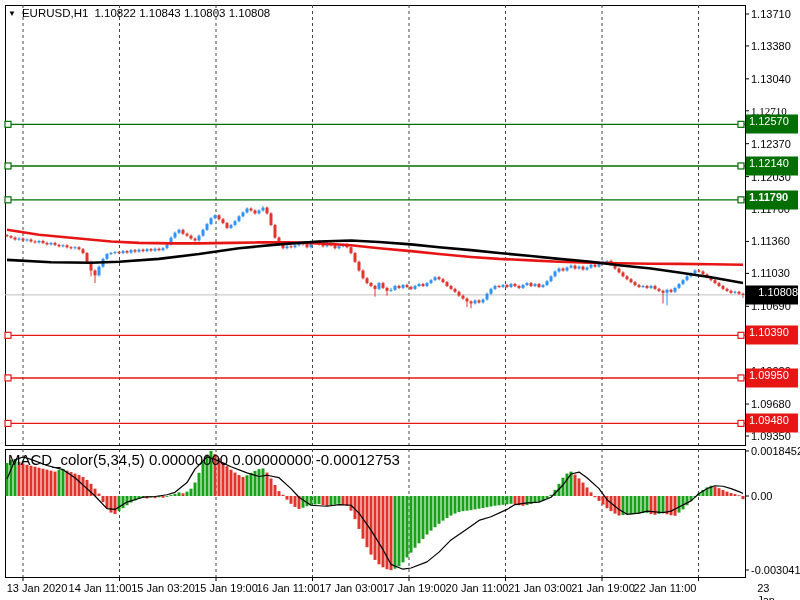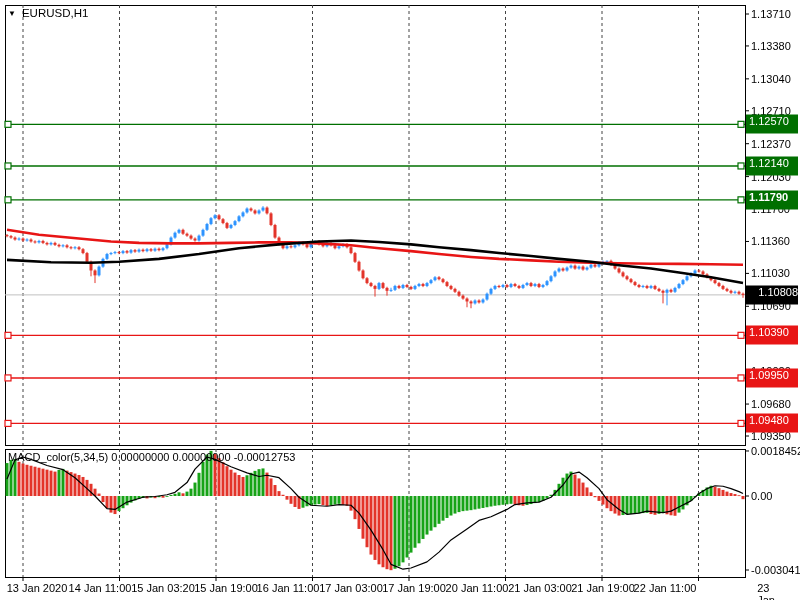--- a/index.html
+++ b/index.html
@@ -2,21 +2,21 @@
 <html><head>
 <meta charset="utf-8">
 <style>
   html,body{margin:0;padding:0;background:#fff;}
   .chart-root{position:relative;width:800px;height:600px;background:#fff;overflow:hidden;
     font-family:"Liberation Sans", sans-serif;}
   svg{position:absolute;left:0;top:0;}
   .overlay{position:absolute;color:#000;font-size:11.5px;white-space:pre;}
   #title-row{left:8px;top:7px;display:flex;align-items:center;gap:6px;}
   #title-row .tri{font-size:8px;position:relative;top:0px;cursor:pointer;}
-  #macd-row{left:8px;top:451px;font-size:11px;}
+  #macd-row{left:8px;top:451px;font-size:15px;}
   .tick-label{position:absolute;font-size:11px;color:#000;transform:translateY(-50%);}
   .time-label{position:absolute;font-size:11px;color:#000;transform:translateX(-50%);top:582px;}
   .level-box{position:absolute;left:746px;width:52px;height:19px;color:#fff;font-size:11px;
     line-height:13px;text-align:left;padding-left:3px;transform:translateY(-50%);box-sizing:border-box;}
 </style>
 </head>
 <body>
 
 <div class="chart-root">
   <svg id="chart-svg" width="800" height="600">
@@ -637,27 +637,28 @@
       <rect x="741.5" y="293.72021" width="3" height="1.1614680000000135" fill="#e3342a"></rect>
       <path d="M7 229.83947 L39 234.67892 L79 238.55048 L111 241.45415 L139 242.905985 L171 243.38993 L199 243.38993 L231 242.905985 L259 242.42204 L291 242.42204 L319 243.38993 L351 245.32571 L379 248.22938 L411 251.13305 L439 254.03672 L471 256.94039 L499 258.87617 L531 260.32800499999996 L559 261.77984000000004 L591 262.74773 L619 263.231675 L651 263.71562 L679 263.909198 L711 264.199565 L743 264.68351" fill="none" stroke="#e81515" stroke-width="2.6" stroke-linejoin="round"></path>
       <path d="M7 259.84406 L51 262.263785 L91 262.74773 L119 261.77984000000004 L159 258.87617 L199 254.03672 L239 248.22938 L279 244.35782 L319 241.45415 L351 240.48626 L379 241.938095 L411 244.35782 L439 247.26149 L471 250.16516 L499 253.06883 L531 255.9725 L559 258.87617 L591 261.77984000000004 L619 265.167455 L651 268.55507 L679 272.42663 L711 277.26608 L743 283.07342" fill="none" stroke="#000000" stroke-width="2.6" stroke-linejoin="round"></path>
       <line x1="745" y1="450.97712" x2="749" y2="450.97712" stroke="#000" stroke-width="1"></line>
       <line x1="745" y1="496" x2="749" y2="496" stroke="#000" stroke-width="1"></line>
       <line x1="745" y1="570" x2="749" y2="570" stroke="#000" stroke-width="1"></line>
     </svg>
   <div class="overlay" id="title-row">
     <span class="tri">▼</span>
     <span>EURUSD,H1</span>
+    <span>1.10822 1.10843 1.10803 1.10808</span>
   </div>
   <div class="overlay" id="macd-row">MACD_color(5,34,5) 0.00000000 0.00000000 -0.00012753</div>
   <div id="labels-host">
       <div class="tick-label" style="left: 751px; top: 14px;">1.13710</div>
       <div class="tick-label" style="left: 751px; top: 45.9404px;">1.13380</div>
       <div class="tick-label" style="left: 751px; top: 78.8486px;">1.13040</div>
-      <div class="tick-label" style="left: 751px; top: 110.789px;">1.12710</div>
+      <div class="tick-label" style="left: 751px; top: 110.789px; font-family: Liberation Serif, serif;">1.12710</div>
       <div class="tick-label" style="left: 751px; top: 143.697px;">1.12370</div>
       <div class="tick-label" style="left: 751px; top: 176.606px;">1.12030</div>
       <div class="tick-label" style="left: 751px; top: 208.546px;">1.11700</div>
       <div class="tick-label" style="left: 751px; top: 241.454px;">1.11360</div>
       <div class="tick-label" style="left: 751px; top: 273.395px;">1.11030</div>
       <div class="tick-label" style="left: 751px; top: 306.303px;">1.10690</div>
       <div class="tick-label" style="left: 751px; top: 339.211px;">1.10350</div>
       <div class="tick-label" style="left: 751px; top: 371.151px;">1.10020</div>
       <div class="tick-label" style="left: 751px; top: 404.06px;">1.09680</div>
       <div class="tick-label" style="left: 751px; top: 436px;">1.09350</div>

